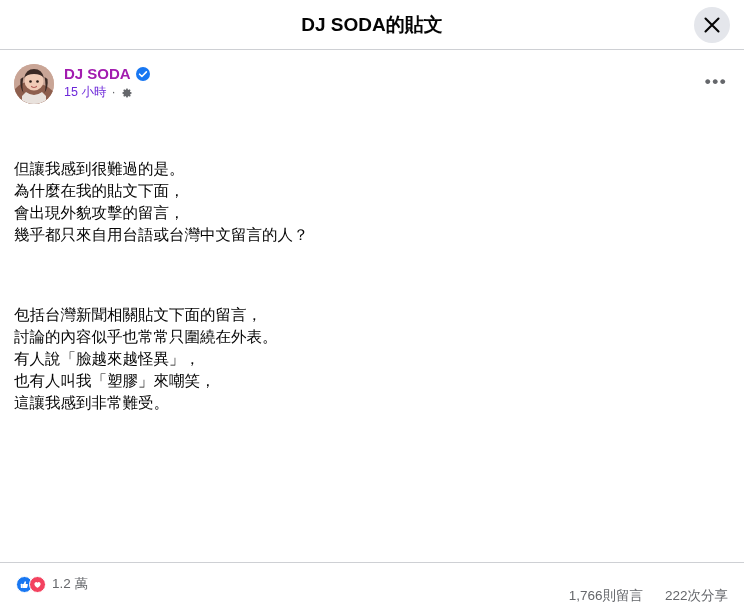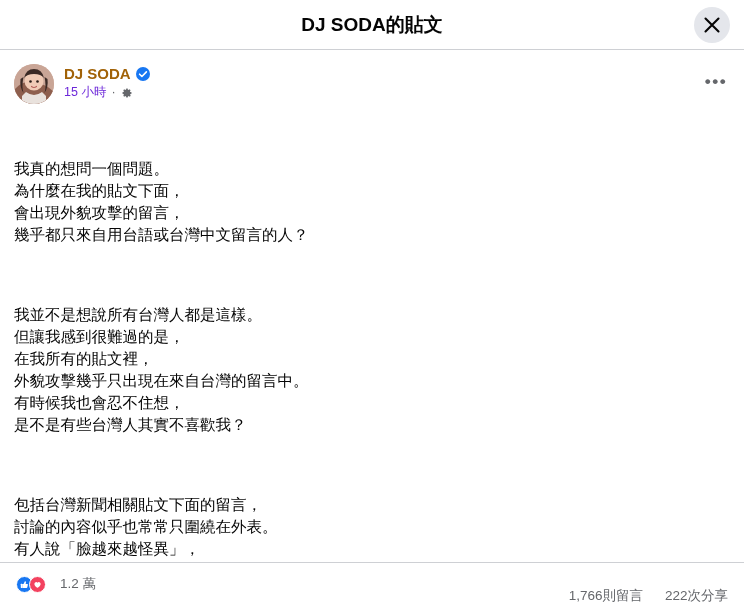--- a/index.html
+++ b/index.html
@@ -89,21 +89,21 @@
     padding-top: 1px;
   }
   .author-line {
     display: flex;
     align-items: center;
     gap: 5px;
   }
   .author-name {
     font-size: 15px;
     font-weight: bold;
-    color: #a16207;
+    color: #a21caf;
   }
   .verified-badge {
     width: 14px;
     height: 14px;
     display: inline-block;
   }
   .meta-line {
     display: flex;
     align-items: center;
     gap: 5px;
@@ -174,21 +174,21 @@
     align-items: center;
     justify-content: center;
     font-size: 10px;
   }
   .reaction-icons .r + .r { margin-left: -4px; }
   .r-like { background: #1877f2; color: #fff; }
   .r-love { background: #f3425f; color: #fff; }
   .reaction-count {
     font-size: 13.5px;
     color: #65676b;
-    margin-left: 9px;
+    margin-left: 1px;
   }
   .counts {
     display: flex;
     align-items: center;
     gap: 22px;
   }
   .counts span {
     font-size: 13.5px;
     color: #65676b;
     cursor: pointer;
@@ -248,30 +248,24 @@
               <path fill="#65676b" d="M14 8.9v-1.8l-1.6-.3a4.7 4.7 0 0 0-.5-1.2l.9-1.3-1.3-1.3-1.3.9a4.7 4.7 0 0 0-1.2-.5L8.9 2H7.1l-.3 1.4c-.4.1-.8.3-1.2.5l-1.3-.9-1.3 1.3.9 1.3c-.2.4-.4.8-.5 1.2L2 7.1v1.8l1.4.3c.1.4.3.8.5 1.2l-.9 1.3 1.3 1.3 1.3-.9c.4.2.8.4 1.2.5l.3 1.4h1.8l.3-1.4c.4-.1.8-.3 1.2-.5l1.3.9 1.3-1.3-.9-1.3c.2-.4.4-.8.5-1.2L14 8.9z"></path>
             </svg>
           </span>
         </div>
       </div>
 
       <div class="more-button">•••</div>
     </div>
 
     <div class="post-text">
-      <p class="para">我真的想問一個問題。
+      <p class="para">但讓我感到很難過的是。
 為什麼在我的貼文下面，
 會出現外貌攻擊的留言，
 幾乎都只來自用台語或台灣中文留言的人？</p>
-      <p class="para">我並不是想說所有台灣人都是這樣。
-但讓我感到很難過的是，
-在我所有的貼文裡，
-外貌攻擊幾乎只出現在來自台灣的留言中。
-有時候我也會忍不住想，
-是不是有些台灣人其實不喜歡我？</p>
       <p class="para">包括台灣新聞相關貼文下面的留言，
 討論的內容似乎也常常只圍繞在外表。
 有人說「臉越來越怪異」，
 也有人叫我「塑膠」來嘲笑，
 這讓我感到非常難受。</p>
       
       
     </div>
   </div>
 

